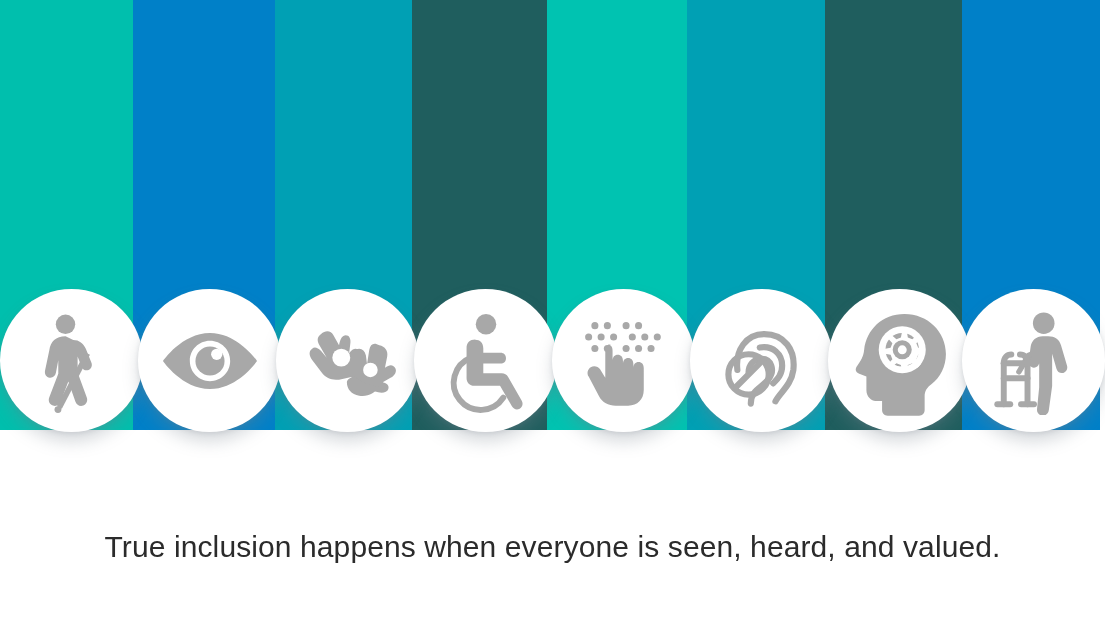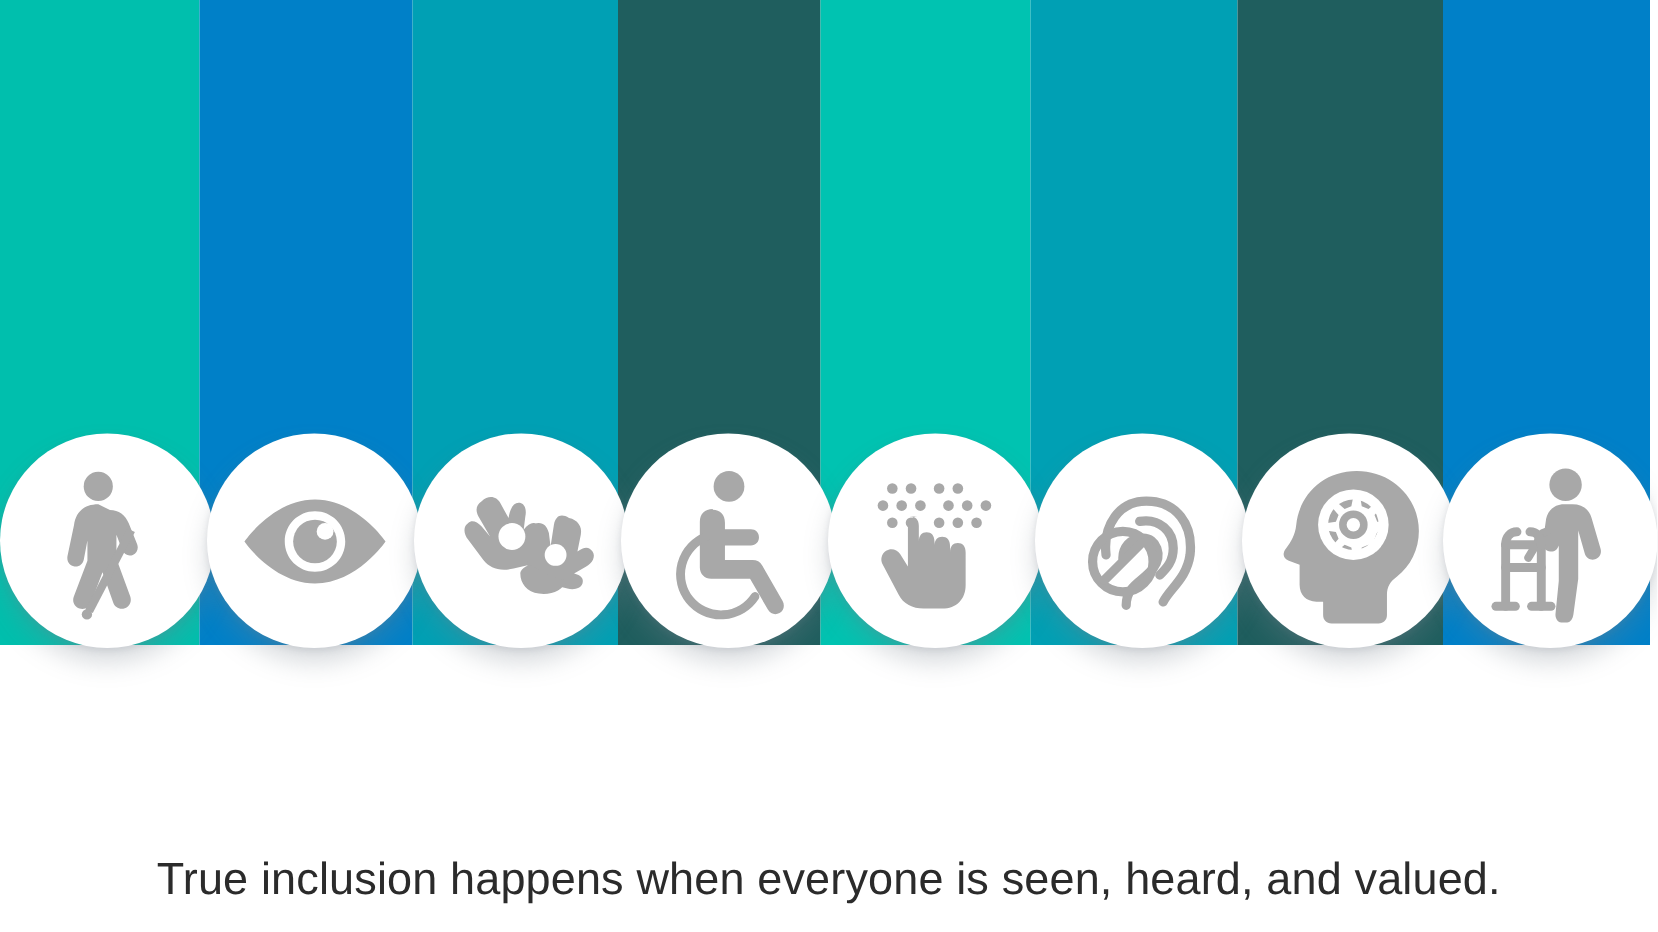--- a/index.html
+++ b/index.html
@@ -67,21 +67,20 @@
   #caption {
     position: absolute;
     left: 0;
     top: 530px;
     width: 1105px;
     text-align: center;
     font-size: 30px;
     color: #2b2b2b;
     letter-spacing: 0.1px;
     font-family: "Liberation Sans", sans-serif;
-    margin-top: 40px;
   }
 </style>
 </head>
 <body>
 
 <div id="slide" style="background: rgb(255, 255, 255);">
 
   <div id="stripe-band" style="height: 430px;">
     <div class="stripe" style="width: 133px; background: rgb(0, 191, 173);"></div>
     <div class="stripe" style="width: 142px; background: rgb(0, 128, 200);"></div>

